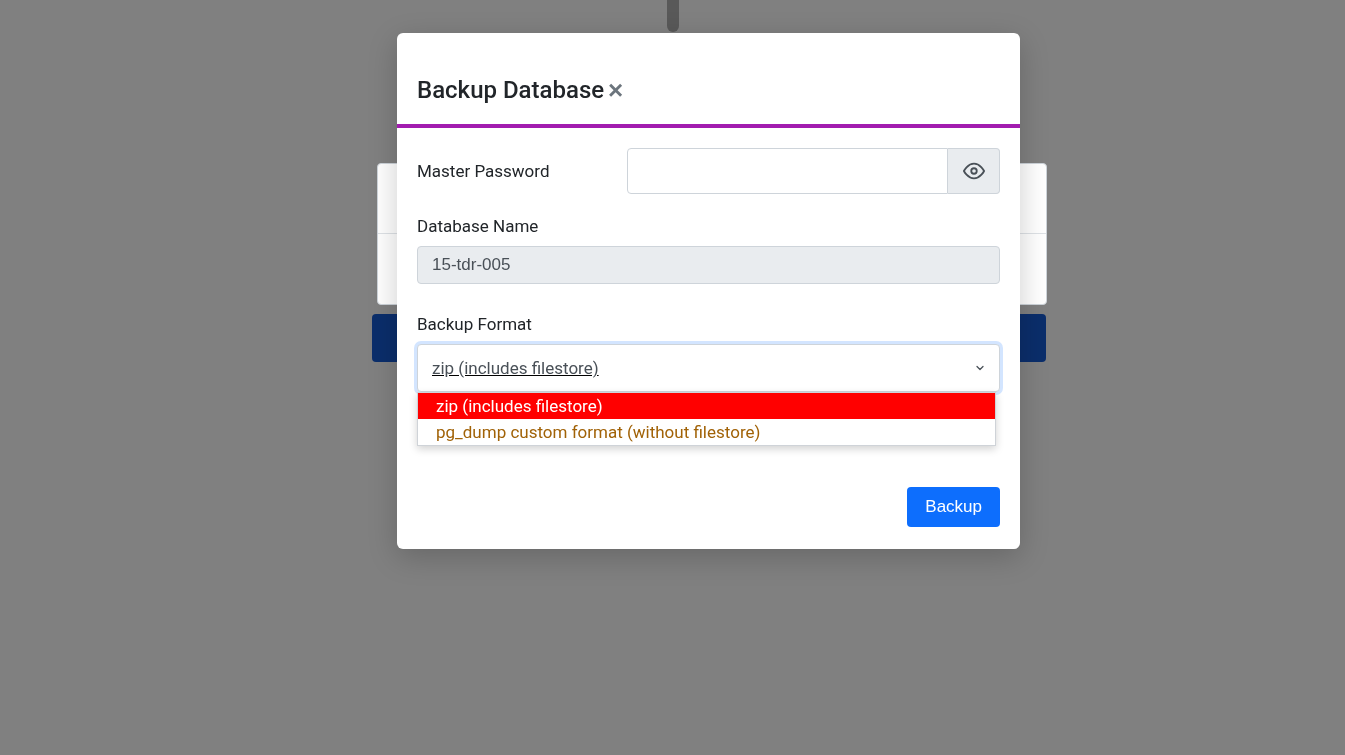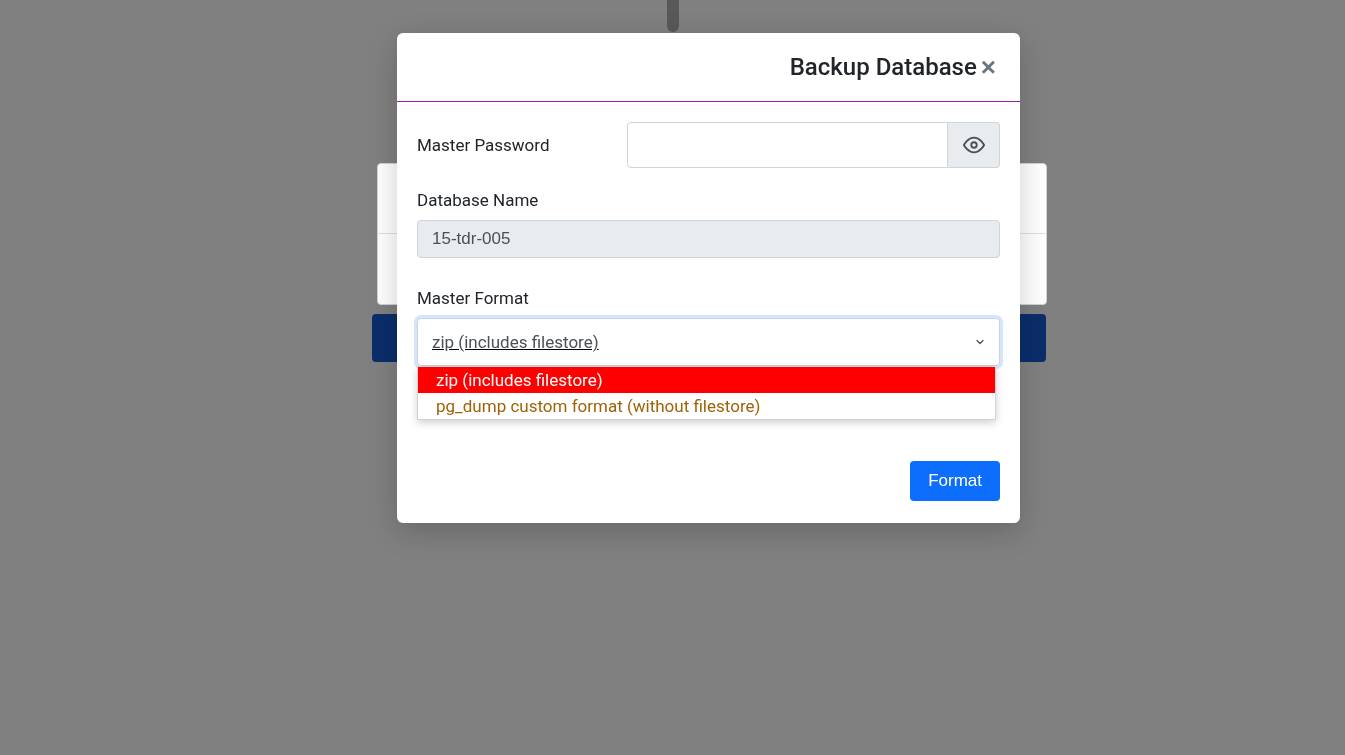--- a/index.html
+++ b/index.html
@@ -56,23 +56,24 @@
     top: 33px;
     left: 397px;
     width: 623px;
     background: #ffffff;
     border-radius: 6px;
     box-shadow: 0 8px 30px rgba(0,0,0,0.2);
   }
   .modal-header {
     display: flex;
     align-items: center;
-    justify-content: flex-end;
+    justify-content: flex-start;
     padding: 20px 20px 20px 20px;
-    border-bottom: 1px solid #a21caf;
+    border-bottom: 4px solid #a21caf;
+    margin-top: 23px;
   }
   .modal-title {
     font-size: 24px;
     font-weight: 500;
     color: #212529;
     margin:0;
   }
   .close-btn {
     background: none;
     border: none;
@@ -244,36 +245,36 @@
         </div>
       </div>
     </div>
 
     <div class="field-block">
       <label class="label">Database Name</label>
       <input type="text" class="db-name-input" readonly="" value="15-tdr-005" style="">
     </div>
 
     <div class="field-block" style="margin-bottom:0;">
-      <label class="label">Master Format</label>
+      <label class="label">Backup Format</label>
       <div class="select-wrap">
         <div class="select-display">
           <span>zip (includes filestore)</span>
           <span class="chevron">
             <svg width="12" height="12" viewBox="0 0 24 24" fill="none" stroke="#495057" stroke-width="2.5" stroke-linecap="round" stroke-linejoin="round">
               <polyline points="6 9 12 15 18 9"></polyline>
             </svg>
           </span>
         </div>
         <div class="dropdown-list">
           <div class="dropdown-option active">zip (includes filestore)</div>
           <div class="dropdown-option">pg_dump custom format (without filestore)</div>
         </div>
       </div>
     </div>
 
   </div>
 
   <div class="modal-footer">
-    <button class="btn-primary">Format</button>
+    <button class="btn-primary">Backup</button>
   </div>
 
 </div>
 
 </body></html>

